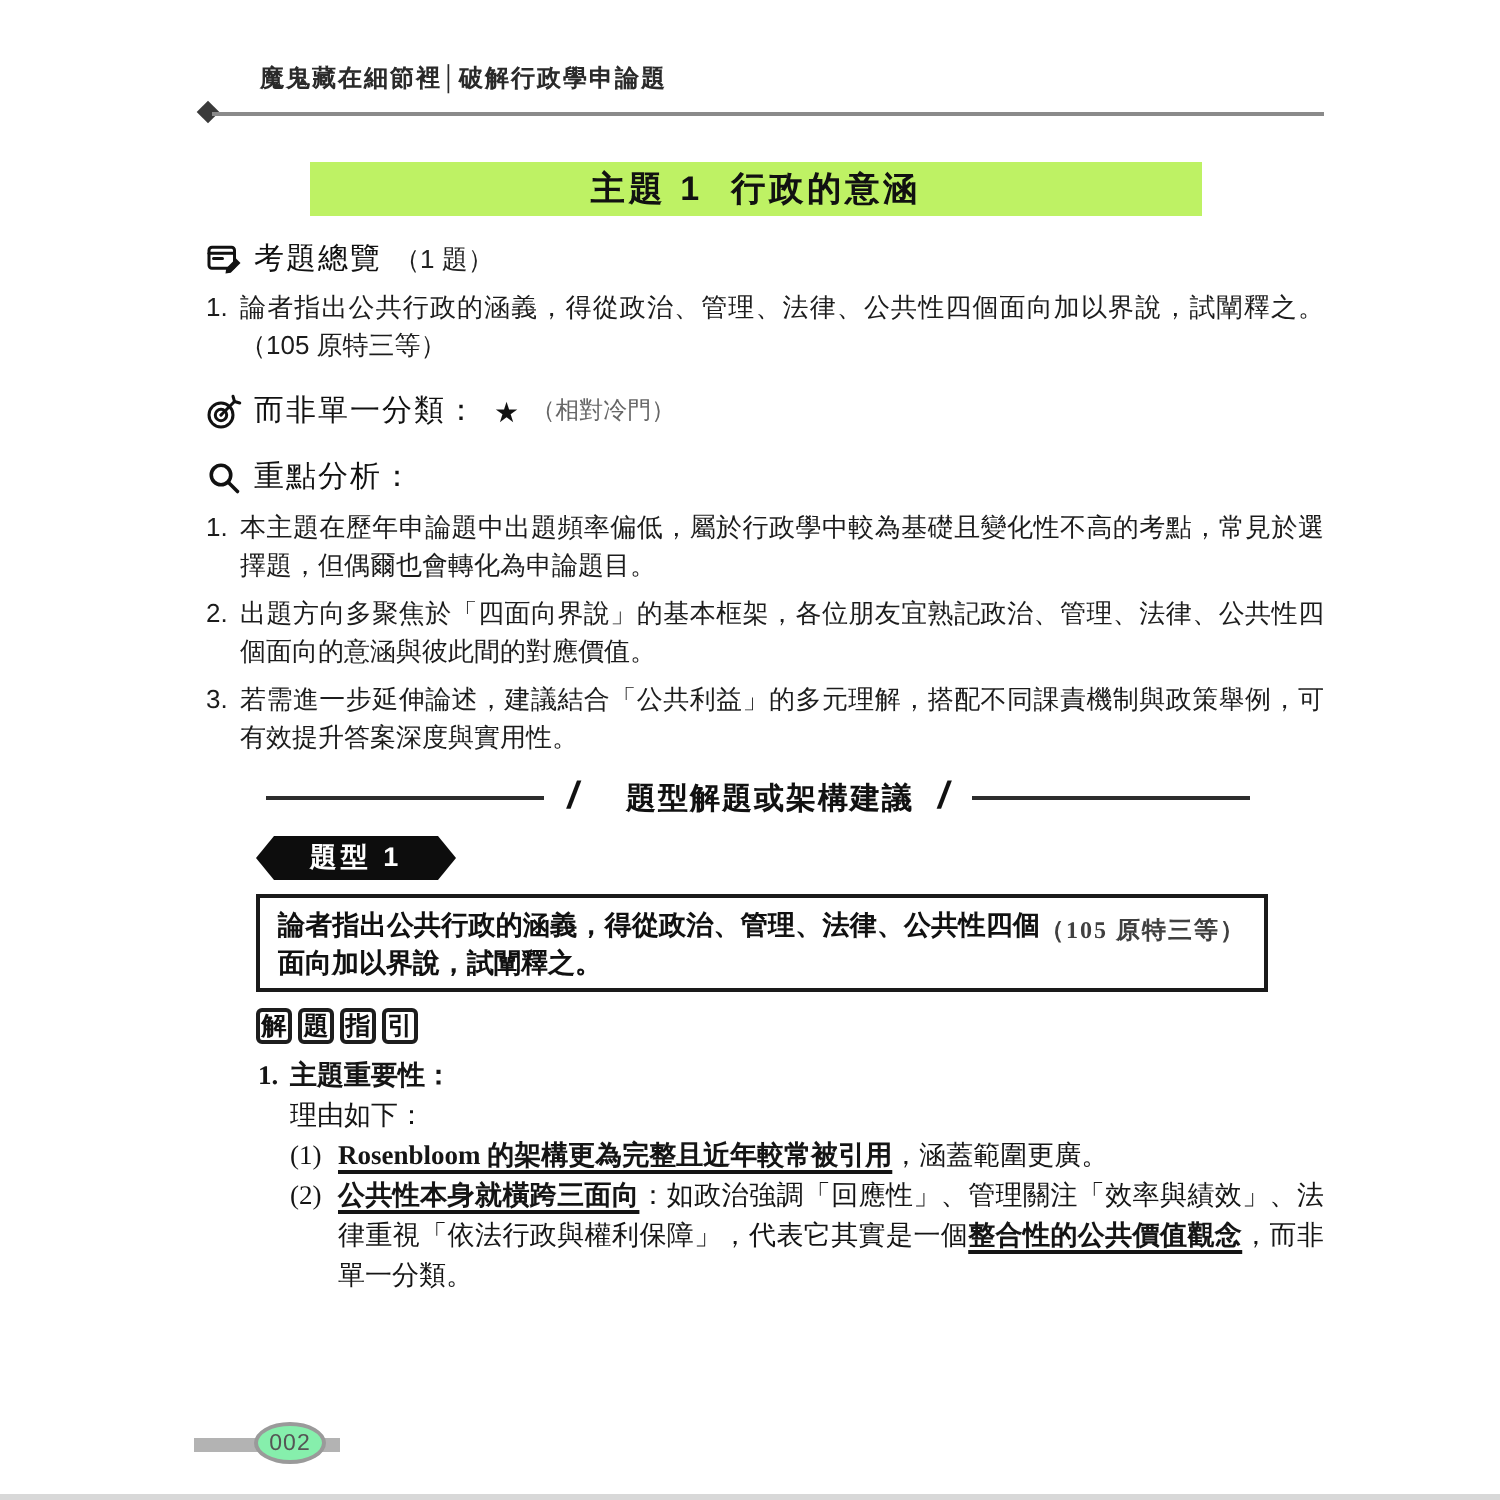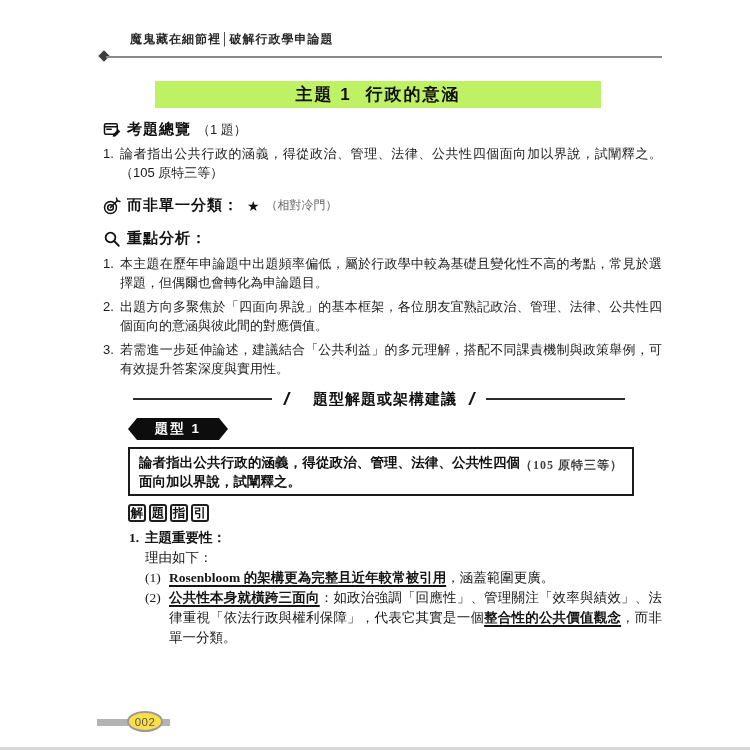--- a/index.html
+++ b/index.html
@@ -24,21 +24,21 @@
   
   .topic-bar {
     position:absolute; top:81px; left:155px; width:446px; height:27px;
     background:#bef264; display:flex; align-items:center; justify-content:center;
     font-size:17px; font-weight:bold; letter-spacing:2px; color:#111;
   }
   .topic-bar .gap { display:inline-block; width:14px; }
   
   .content { position:absolute; top:120px; left:103px; width:559px; font-size:13px; }
   .sec-heading { display:flex; align-items:center; gap:6px; }
-  .sec-heading .h-label { font-size:15px; font-weight:700; letter-spacing:1px; color:#111; }
+  .sec-heading .h-label { font-size:15px; font-weight:400; letter-spacing:1px; color:#111; }
   .sec-heading .h-note { font-size:13px; font-weight:normal; color:#222; }
   .sec-heading .h-star { font-size:14px; color:#111; margin-left:2px; }
   .sec-heading .h-dim { font-size:12px; color:#666; }
   .icon { flex:none; display:inline-flex; }
   .icon svg { display:block; }
 
   .num-item { display:flex; margin-top:5px; line-height:19px; }
   .num-item .num { flex:none; width:17px; }
   .num-item .itext { flex:1; text-align:justify; }
   .mt14 { margin-top:14px; }
@@ -89,21 +89,21 @@
   .g-reason .rnum { flex:none; width:24px; }
   .g-reason .rtext { flex:1; text-align:justify; }
   .seg-u {
     font-weight:bold; text-decoration:underline;
     text-underline-offset:3px; text-decoration-thickness:1.5px;
   }
   
   .footer-bar { position:absolute; top:719px; left:97px; width:73px; height:7px; background:#b3b3b3; }
   .footer-oval {
     position:absolute; top:711px; left:127px; width:36px; height:21px;
-    background:#fde047; border:2px solid #9a9a9a; border-radius:50%;
+    background:#86efac; border:2px solid #9a9a9a; border-radius:50%;
     display:flex; align-items:center; justify-content:center;
     font-size:11.5px; color:#555; letter-spacing:0.5px;
   }
 </style>
 </head>
 <body>
 
 <div class="page">
 
   <div class="running-head">魔鬼藏在細節裡│破解行政學申論題</div>

